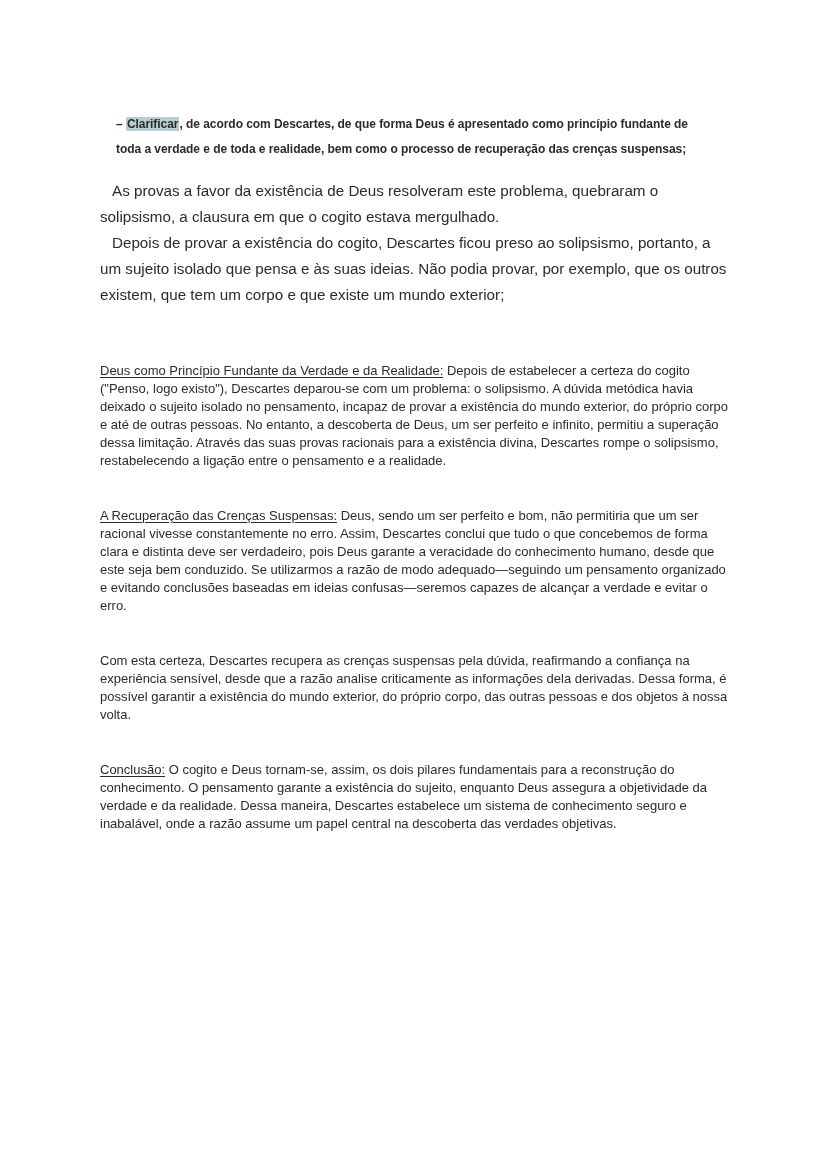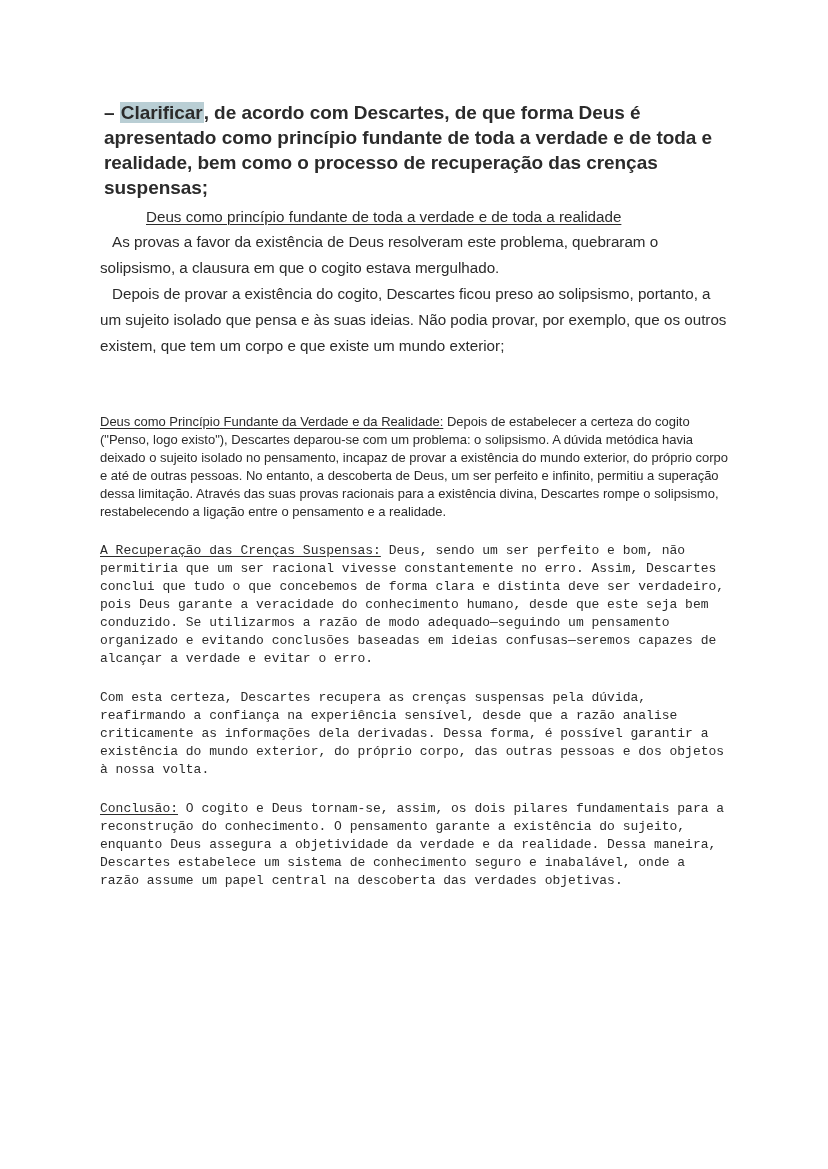--- a/index.html
+++ b/index.html
@@ -22,25 +22,25 @@
   }
   .doc-body {
     position: absolute;
     left: 100px;
     top: 96px;
     width: 628px;
   }
 
   
   .prompt-header {
-    font-size: 19px;
+    font-size: 12px;
     font-weight: bold;
     line-height: 25px;
     letter-spacing: -0.05px;
-    margin: 4px;
+    margin: 16px;
   }
   .hl {
     background: #b9ced4;
     padding: 0 1px;
   }
 
   
   .sub-heading {
     margin: 3px 0 0 0;
     padding-left: 46px;
@@ -64,41 +64,39 @@
     margin-top: 0;
   }
 
   
   .section {
     margin: 0;
     font-size: 13px;
     line-height: 18px;
   }
   .section + .section {
-    margin-top: 21px;
-    font-family: Liberation Mono, monospace;
+    margin-top: 37px;
   }
   .run-in {
     text-decoration: underline;
     text-underline-offset: 2px;
     text-decoration-thickness: 1px;
   }
   .gap-lg {
     height: 54px;
   }
 </style>
 </head>
 <body>
 
 <div class="page">
   <div class="doc-body">
 
     <p class="prompt-header"><span>– </span><span class="hl">Clarificar</span><span>, de acordo com Descartes, de que forma Deus é apresentado como princípio fundante de toda a verdade e de toda e realidade, bem como o processo de recuperação das crenças suspensas;</span></p>
 
-    <p class="sub-heading"><span class="u">Deus como princípio fundante de toda a verdade e de toda a realidade</span></p>
 
     <p class="para-indent">As provas a favor da existência de Deus resolveram este problema, quebraram o solipsismo, a clausura em que o cogito estava mergulhado.</p>
     <p class="para-indent">Depois de provar a existência do cogito, Descartes ficou preso ao solipsismo, portanto, a um sujeito isolado que pensa e às suas ideias. Não podia provar, por exemplo, que os outros existem, que tem um corpo e que existe um mundo exterior;</p>
 
     <div class="gap-lg"></div>
 
     <p class="section"><span class="run-in">Deus como Princípio Fundante da Verdade e da Realidade:</span><span> Depois de estabelecer a certeza do cogito ("Penso, logo existo"), Descartes deparou-se com um problema: o solipsismo. A dúvida metódica havia deixado o sujeito isolado no pensamento, incapaz de provar a existência do mundo exterior, do próprio corpo e até de outras pessoas. No entanto, a descoberta de Deus, um ser perfeito e infinito, permitiu a superação dessa limitação. Através das suas provas racionais para a existência divina, Descartes rompe o solipsismo, restabelecendo a ligação entre o pensamento e a realidade.</span></p>
 
     <p class="section"><span class="run-in">A Recuperação das Crenças Suspensas:</span><span> Deus, sendo um ser perfeito e bom, não permitiria que um ser racional vivesse constantemente no erro. Assim, Descartes conclui que tudo o que concebemos de forma clara e distinta deve ser verdadeiro, pois Deus garante a veracidade do conhecimento humano, desde que este seja bem conduzido. Se utilizarmos a razão de modo adequado—seguindo um pensamento organizado e evitando conclusões baseadas em ideias confusas—seremos capazes de alcançar a verdade e evitar o erro.</span></p>
 

